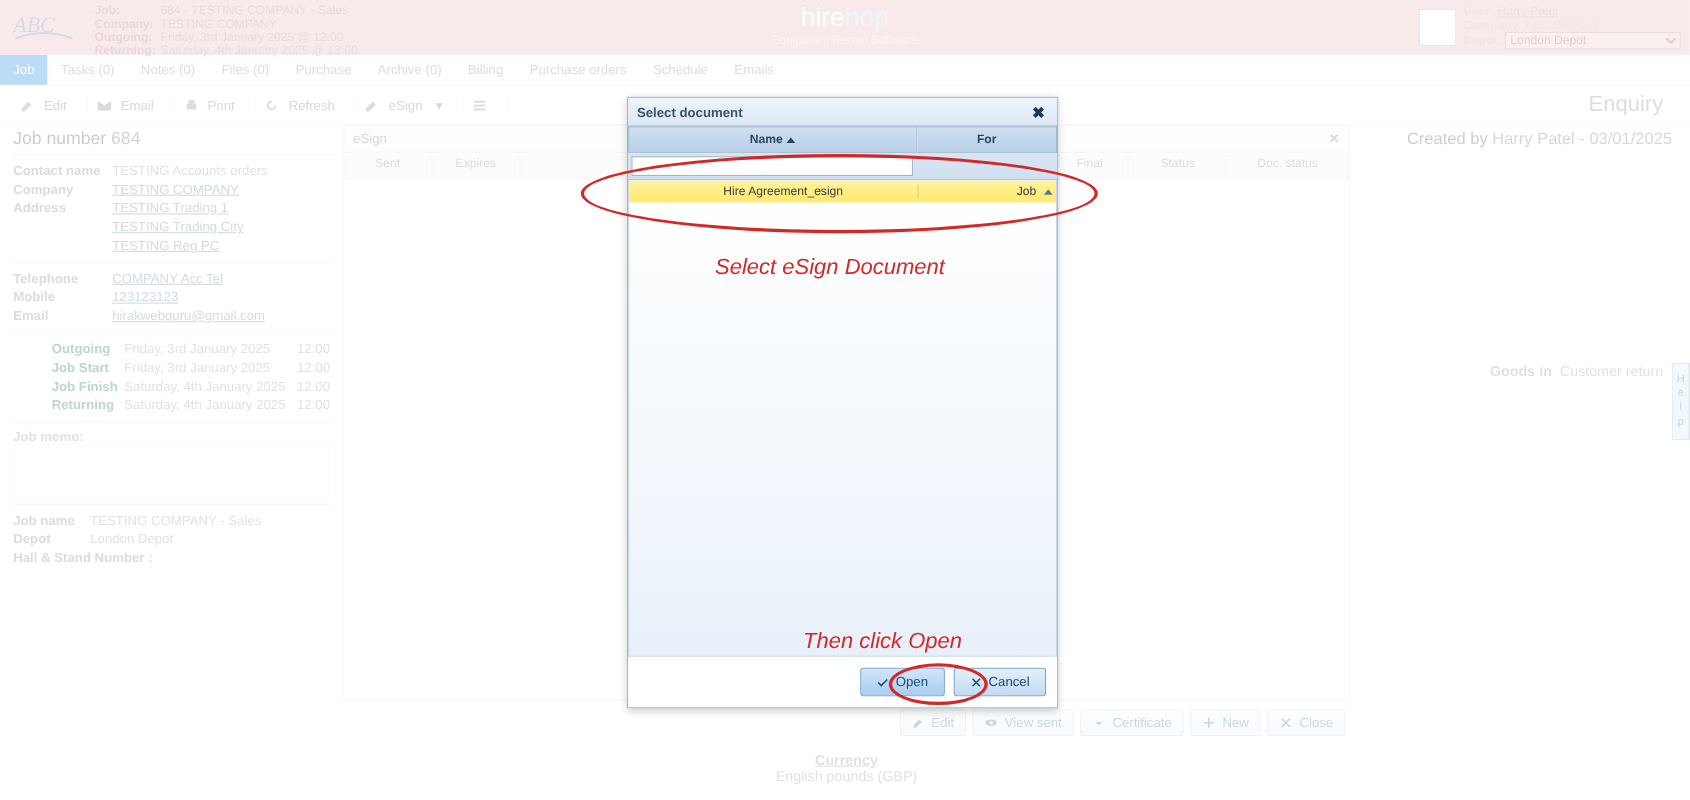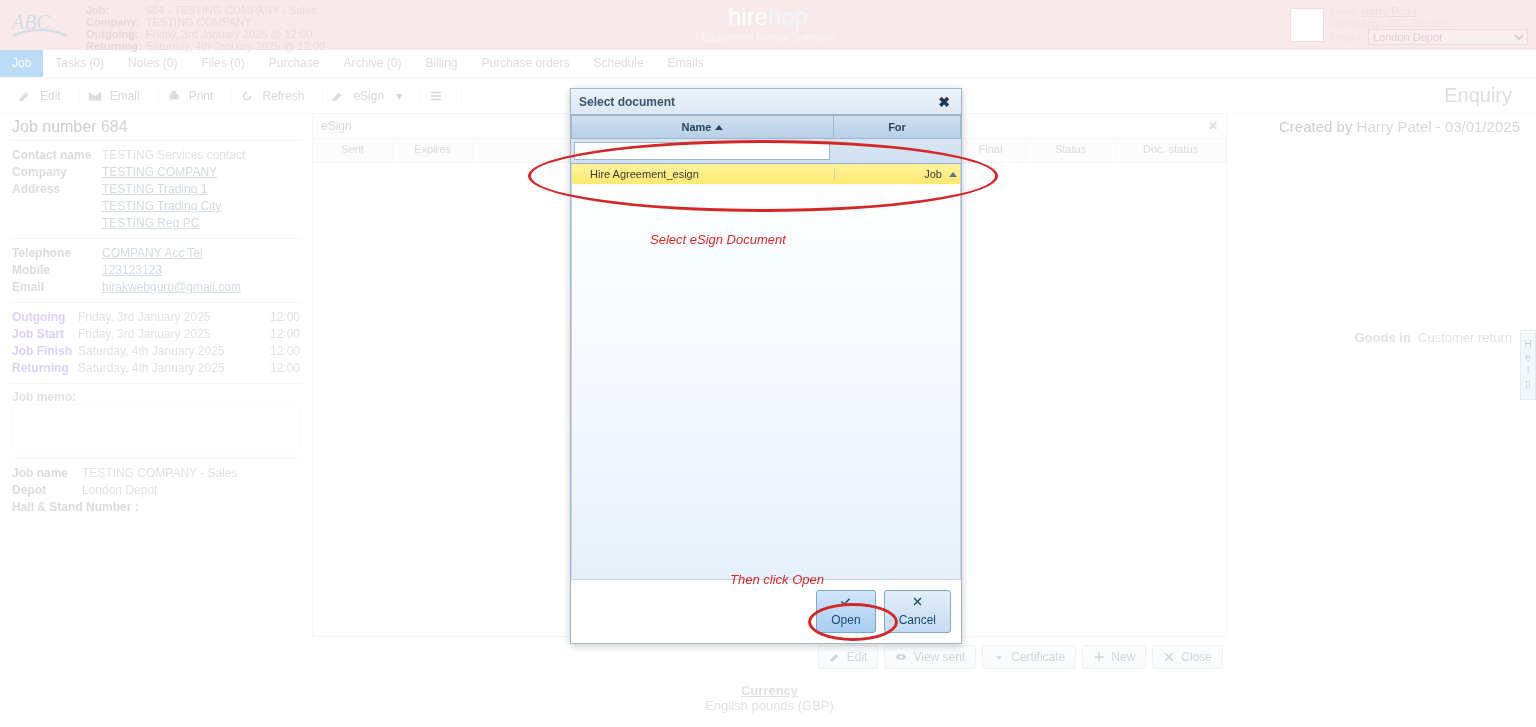--- a/index.html
+++ b/index.html
@@ -60,21 +60,21 @@
   .right-col { flex:1; display:flex; flex-direction:column; }
 
   .panel-title { font-size:16px; color:#6a6a6a; padding:4px 2px; border-bottom:1px solid #ddd; }
   .panel-title .strong { font-weight:normal; color:#545454; }
 
   .info-block { border-bottom:1px solid #e5e5e5; padding:6px 2px; font-size:12px; color:#9a9a9a; }
   .info-row { display:flex; line-height:17px; }
   .info-row .ilbl { width:90px; color:#888; font-weight:bold; }
   .info-row .ival a, .info-row .ival.link { color:var(--link); text-decoration:underline; cursor:pointer; }
   .sched-row { display:flex; line-height:17px; }
-  .sched-row .ilbl { width:66px; font-weight:bold; color:#8b5cf6;}
+  .sched-row .ilbl { width:66px; font-weight:bold; color:#15803d;margin-left:35px;}
   .sched-row .time { margin-left:auto; color:#999; }
 
   .memo { width:100%; height:48px; border:1px solid #eee; background:#fff; }
 
   
   .esign-hdr { display:flex; align-items:center; background:#f7f7f7; border:1px solid #e2e2e2; height:26px; padding:0 8px;}
   .esign-hdr .ttl { color:#7a7a7a; }
   .esign-hdr .x { margin-left:auto; color:#888; cursor:pointer; font-weight:bold; }
   .grid-hdr { display:flex; background:#f3f3f3; border:1px solid #e2e2e2; border-top:none; height:24px; font-size:11px; color:#888; }
   .grid-hdr div { padding:4px 8px; border-right:1px solid #e6e6e6; text-align:center; }
@@ -95,32 +95,32 @@
   .dlg-cols .col { background:linear-gradient(#cfe0f1,#b8cfe6); border:1px solid #9fb6ce; border-left:none; display:flex; align-items:center; justify-content:center; font-weight:bold; color:#2a4560; font-size:11px;}
   .dlg-cols .col:first-child { border-left:1px solid #9fb6ce; }
   .dlg-cols .c1 { flex:0 0 263px; }
   .dlg-cols .c2 { flex:1; }
   .dlg-cols .sort-asc { width:0;height:0;border-left:4px solid transparent;border-right:4px solid transparent;border-bottom:5px solid #2a4560; display:inline-block; margin-left:4px;}
   .dlg-filter { display:flex; background:linear-gradient(#d8e6f3,#cfe0f1); border-bottom:1px solid #9fb6ce; padding:3px; }
   .dlg-filter input { flex:0 0 256px; height:18px; border:1px solid #9fb6ce; background:#fff; }
   .dlg-list { flex:1; background:linear-gradient(#fff 0%,#f3f8fd 60%,#e7f0f9 100%); border:1px solid #c6d5e4; border-top:none; overflow:auto; position:relative;}
   .dlg-row { display:flex; height:20px; align-items:center; font-size:11px; }
   .dlg-row.sel { background:linear-gradient(#fff3a0,#ffe96e); }
-  .dlg-row .r1 { flex:0 0 263px; padding-left:18px; color:#3a3a3a; border-right:1px solid rgba(159,182,206,0.5);}
+  .dlg-row .r1 { flex:0 0 263px; padding-left:18px; color:#3a3a3a; border-right:1px solid rgba(159,182,206,0.5);text-align:center;}
   .dlg-row .r2 { flex:1; text-align:right; padding-right:18px; color:#3a3a3a; }
   .dlg-row .arrow-up { position:absolute; right:3px; width:0;height:0;border-left:4px solid transparent;border-right:4px solid transparent;border-bottom:5px solid #5a7490;}
   .dlg-btns { display:flex; justify-content:flex-end; gap:8px; padding:10px; }
-  .dlg-btn { display:inline-flex; align-items:center; gap:6px; border:1px solid #7fa6cc; background:linear-gradient(#e2effb,#c4dbf1); color:#1a4a7a; padding:5px 14px; border-radius:3px; cursor:pointer; font-size:12px;flex-direction:column;}
+  .dlg-btn { display:inline-flex; align-items:center; gap:6px; border:1px solid #7fa6cc; background:linear-gradient(#e2effb,#c4dbf1); color:#1a4a7a; padding:5px 14px; border-radius:3px; cursor:pointer; font-size:12px;}
   .dlg-btn.primary { background:linear-gradient(#d0e6fb,#a9cdef); }
   .dlg-btn svg { width:11px; height:11px; fill:#1a4a7a; }
 
   
   .annot { position:absolute; z-index:200; pointer-events:none; }
   .ellipse { border:3px solid var(--annot-red); border-radius:50%; }
-  .annot-text { color:var(--annot-red); font-style:italic; font-size:13px; font-weight:500; font-family:"Segoe UI", sans-serif;}
+  .annot-text { color:var(--annot-red); font-style:italic; font-size:20px; font-weight:500; font-family:"Segoe UI", sans-serif;}
 
   
   .help-tab { position:absolute; right:0; top:330px; width:16px; height:70px; background:#d8e8f6; border:1px solid #a8c2db; color:#4a6a8a; font-size:10px; writing-mode:vertical-rl; text-orientation:upright; display:flex; align-items:center; justify-content:center; z-index:40; letter-spacing:2px;}
 
 </style>
 </head>
 <body>
 
 <div class="topbar">
   <div class="logo-box">
@@ -207,21 +207,21 @@
 
 <div class="body">
 
   <div class="left-col">
     <div class="panel-title">
       <span class="strong">Job number</span>&nbsp;<span>684</span>
     </div>
     <div class="info-block">
       <div class="info-row">
           <span class="ilbl">Contact name</span>
-          <span class="ival">TESTING Services contact</span>
+          <span class="ival">TESTING Accounts orders</span>
         </div>
       <div class="info-row">
           <span class="ilbl">Company</span>
           <span class="ival link">TESTING COMPANY</span>
         </div>
       <div class="info-row">
           <span class="ilbl">Address</span>
           <span class="ival link">TESTING Trading 1</span>
         </div>
       <div class="info-row">

